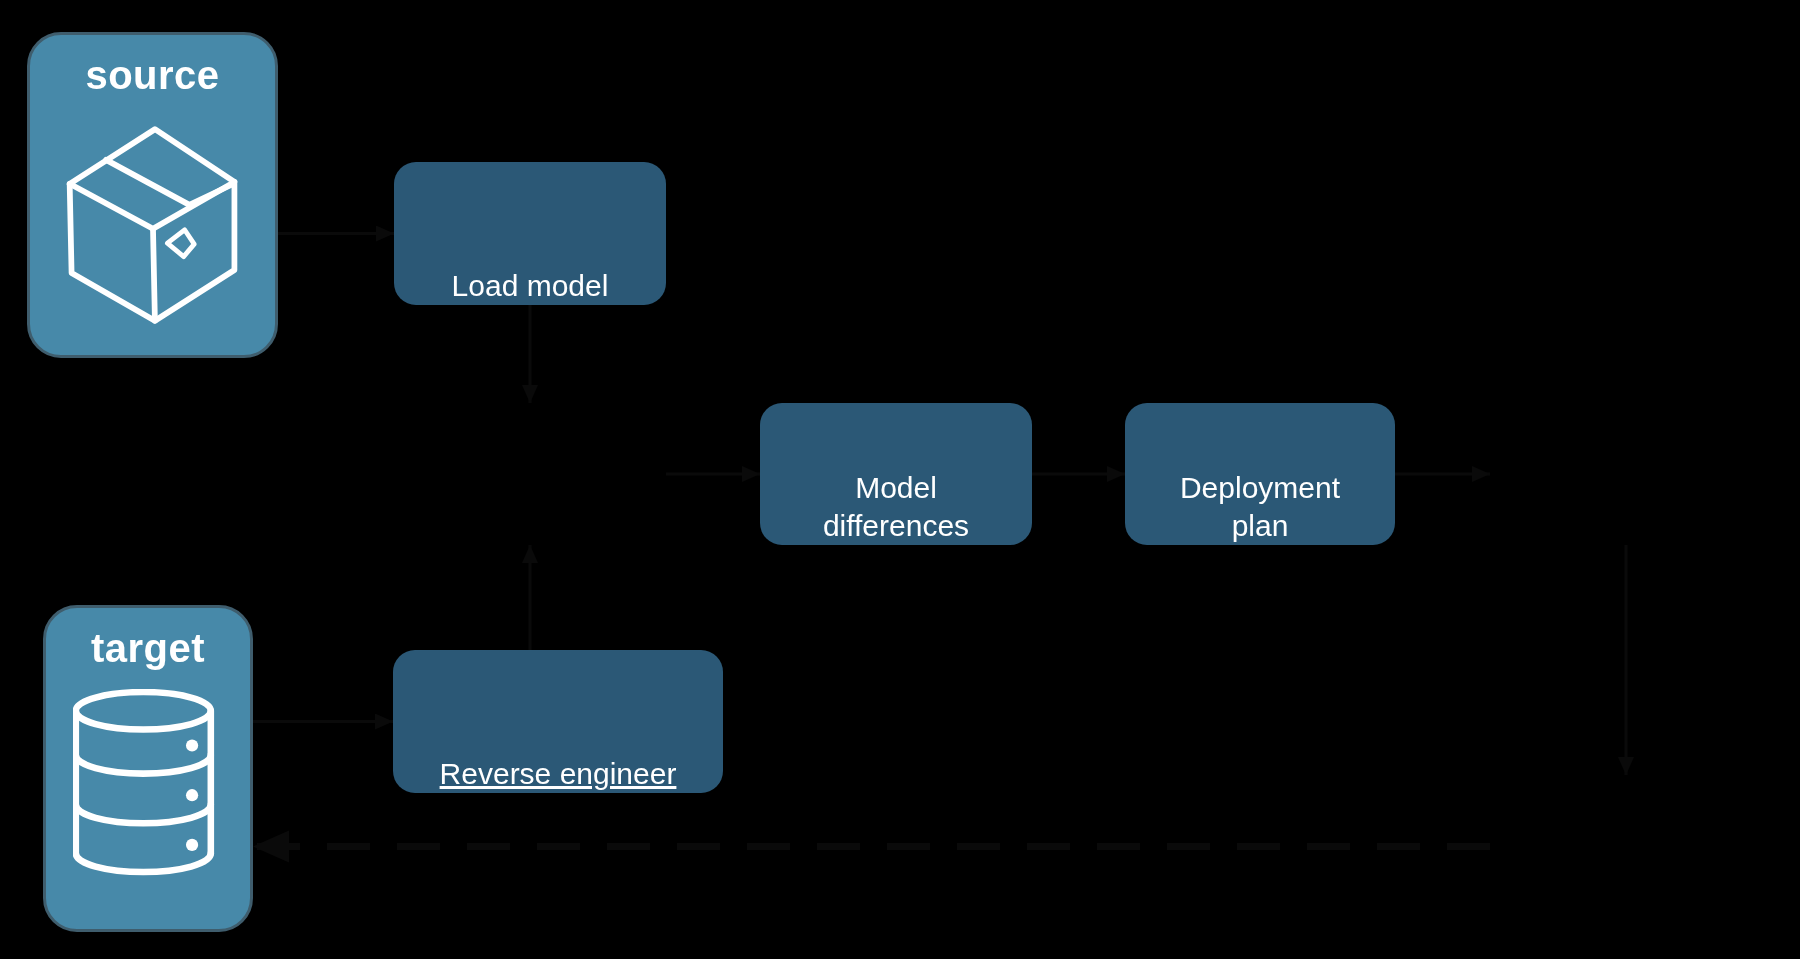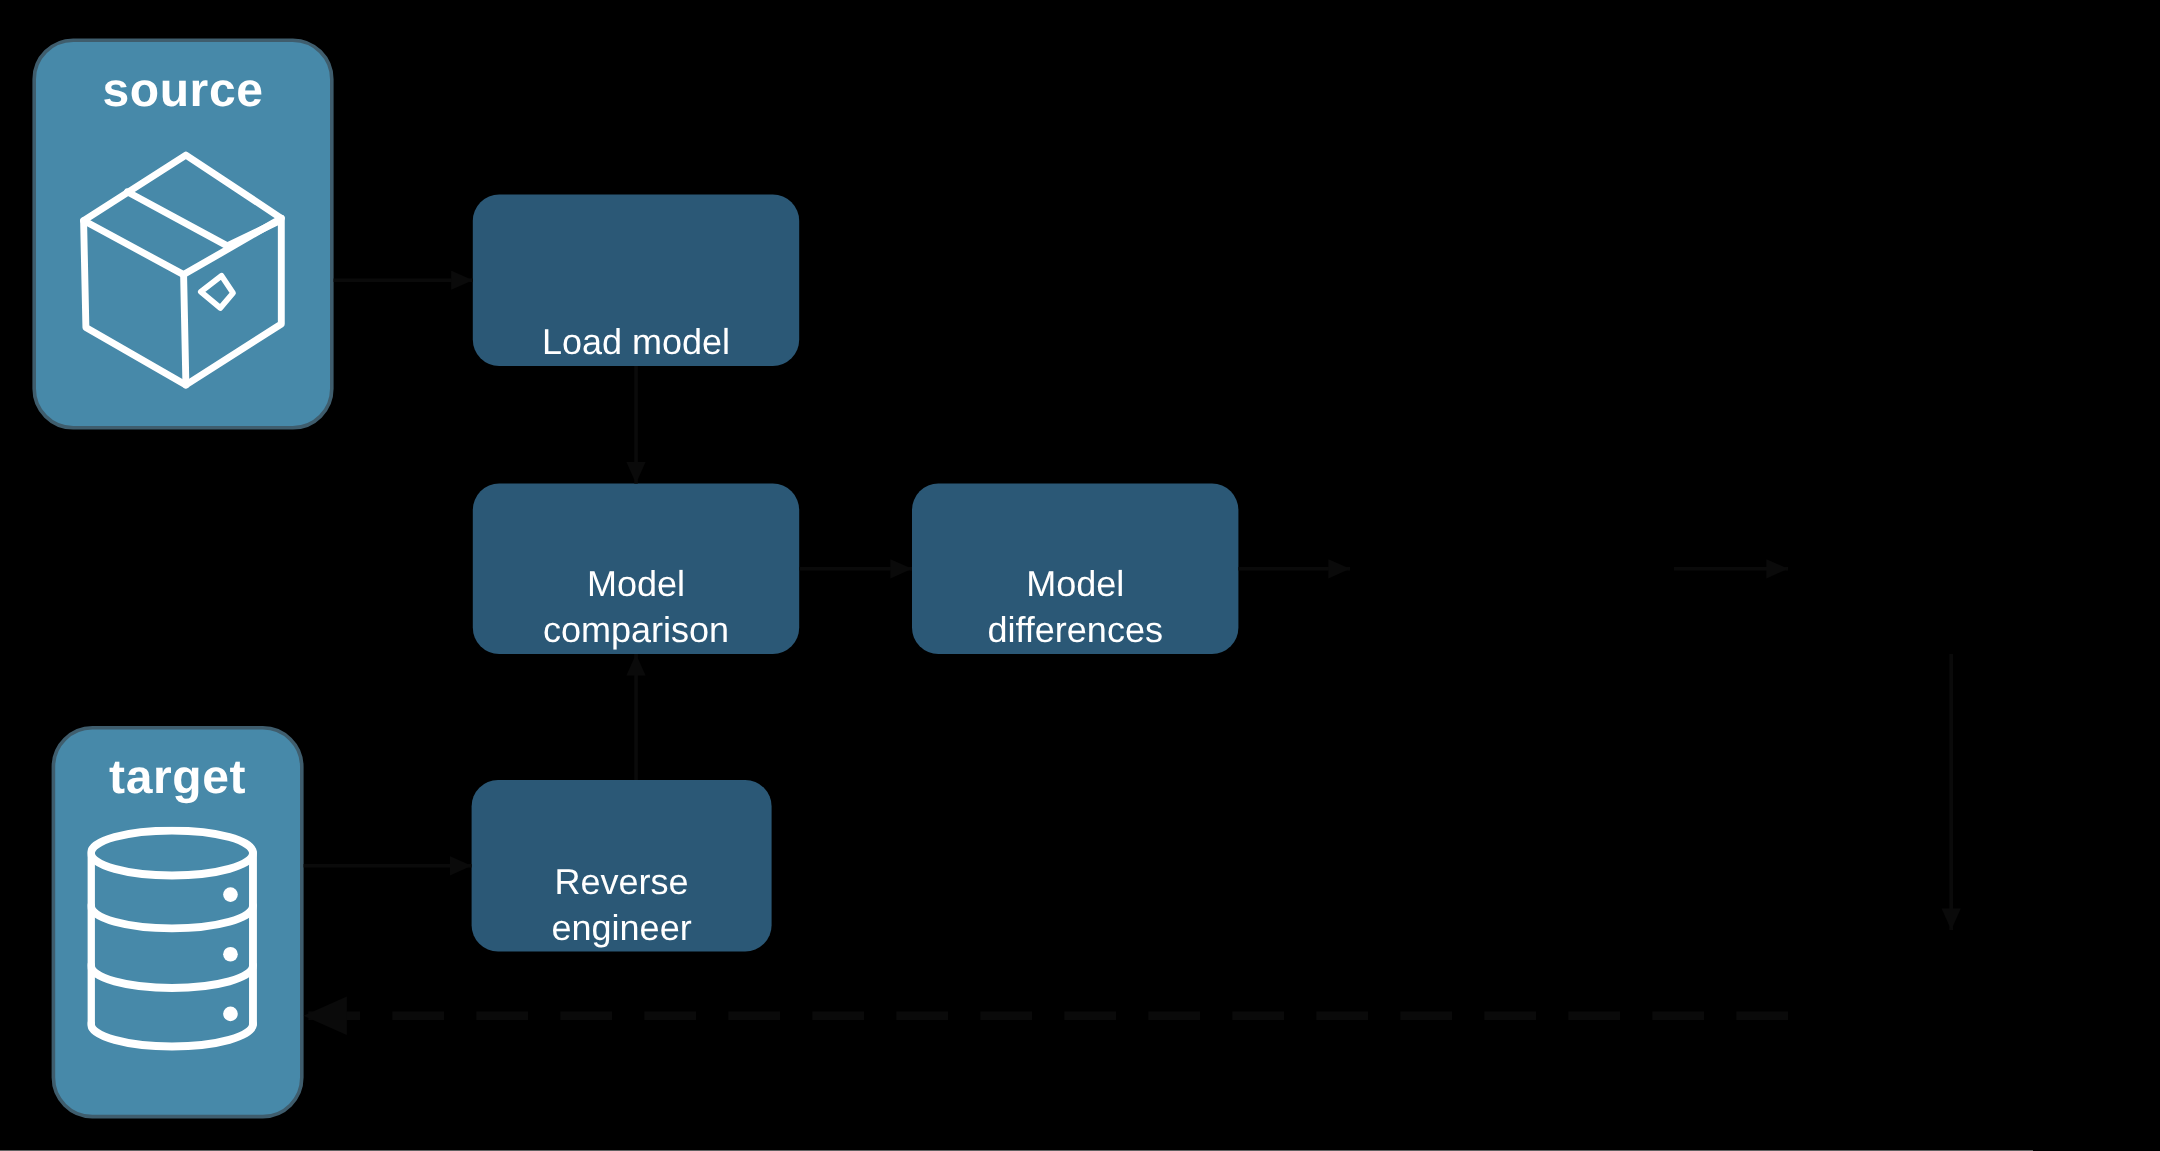--- a/index.html
+++ b/index.html
@@ -12,21 +12,21 @@
   .node{
     position:absolute;display:flex;align-items:flex-end;justify-content:center;
     background:#2B5876;color:#ffffff;border-radius:22px;
     font-size:30px;line-height:1.27;text-align:center;padding:0 24px;box-sizing:border-box;
   }
   .n-load       {left:394px;top:162px;width:272px;height:143px;}
   .n-comparison {left:394px;top:403px;width:272px;height:142px;}
   .n-differences{left:760px;top:403px;width:272px;height:142px;}
   .n-deployment {left:1125px;top:403px;width:270px;height:142px;}
   .n-generation {left:1490px;top:403px;width:272px;height:142px;}
-  .n-reverse    {left:393px;top:650px;width:250px;height:143px;}
+  .n-reverse    {left:393px;top:650px;width:330px;height:143px;text-decoration:underline;}
   .n-execution  {left:1490px;top:775px;width:272px;height:143px;}
   
   .endpoint{
     position:absolute;display:flex;flex-direction:column;align-items:center;
     background:#4789A9;border:3px solid #3F5D6D;border-radius:34px;box-sizing:border-box;
     color:#ffffff;
   }
   .ep-source{left:27px;top:32px;width:251px;height:326px;}
   .ep-target{left:43px;top:605px;width:210px;height:327px;text-align:center;}
   .endpoint .ep-label{
@@ -81,25 +81,25 @@
           <circle cx="127" cy="113" r="6.5"></circle>
           <circle cx="127" cy="166" r="6.5"></circle>
         </g>
       </svg>
     </div>
   </div>
 
   <div class="node n-load">
     <span>Load model</span>
   </div>
-  <div class="node n-comparison">
-    <span>Model comparison</span>
-  </div>
   <div class="node n-differences">
     <span>Model differences</span>
+  </div>
+  <div class="node n-deployment">
+    <span>Deployment plan</span>
   </div>
   <div class="node n-reverse">
     <span>Reverse engineer</span>
   </div>
 
   <svg id="edges" viewBox="0 0 1800 959">
     <defs>
       <marker id="arrow" markerUnits="userSpaceOnUse" markerWidth="20" markerHeight="18" refX="18" refY="8" orient="auto">
         <path class="arrowfill" d="M0,0 L18,8 L0,16 Z"></path>
       </marker>

